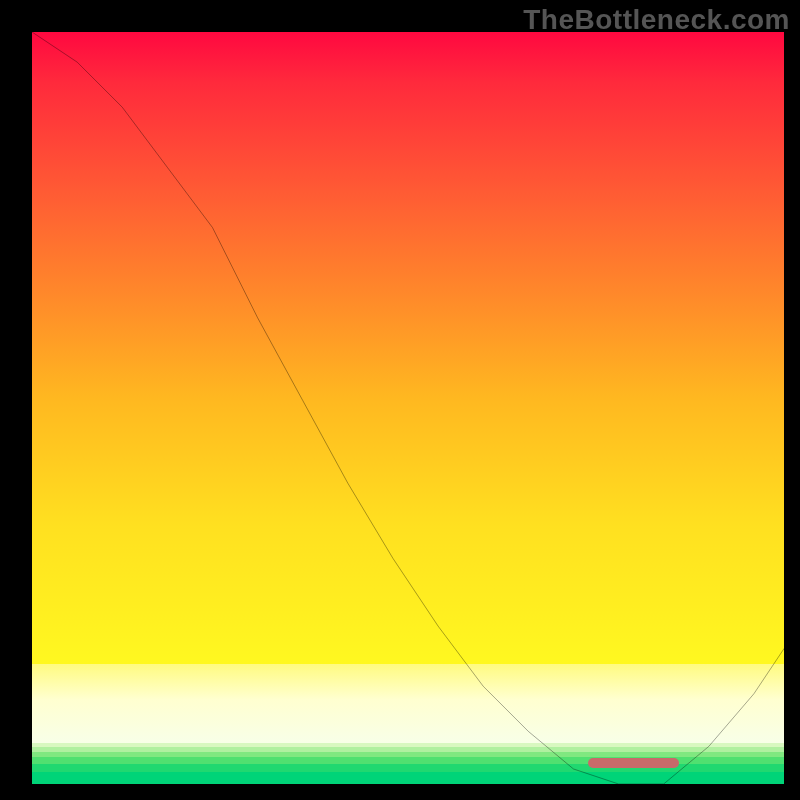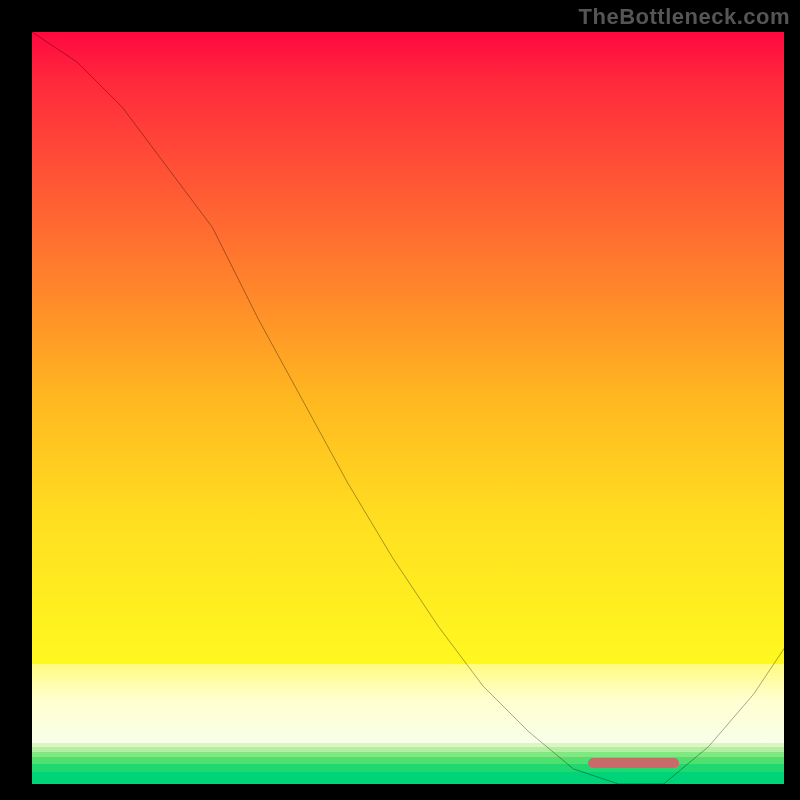--- a/index.html
+++ b/index.html
@@ -15,21 +15,21 @@
     position: relative;
     width: 800px;
     height: 800px;
     background: #000;
   }
   .watermark {
     position: absolute;
     top: 4px;
     right: 10px;
     color: #555;
-    font-size: 22px;
+    font-size: 28px;
     font-weight: 600;
     letter-spacing: 0.5px;
     z-index: 10;
   }
   .plot-bg {
     position: absolute;
     left: 32px;
     top: 32px;
     width: 752px;
     height: 752px;

